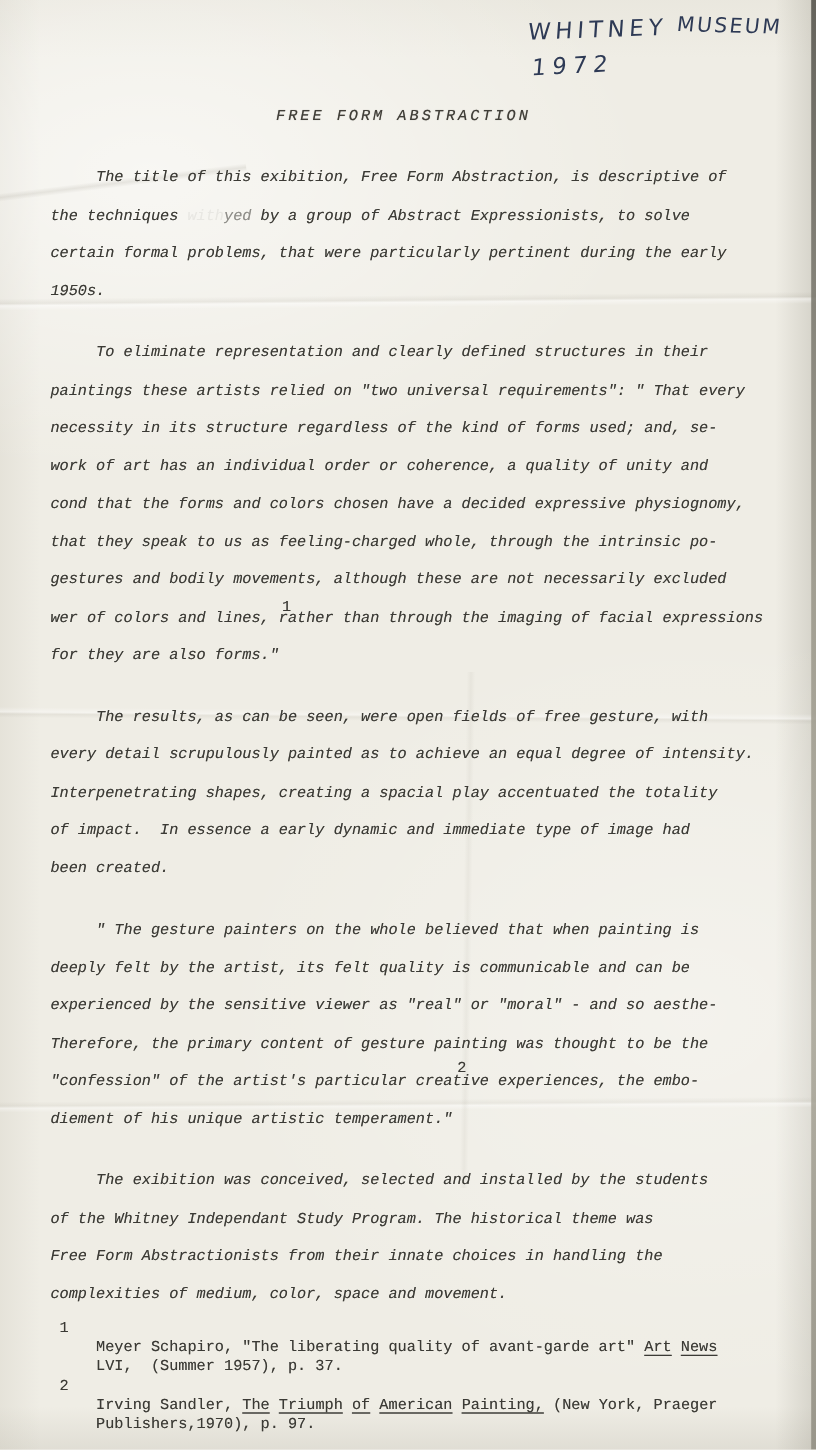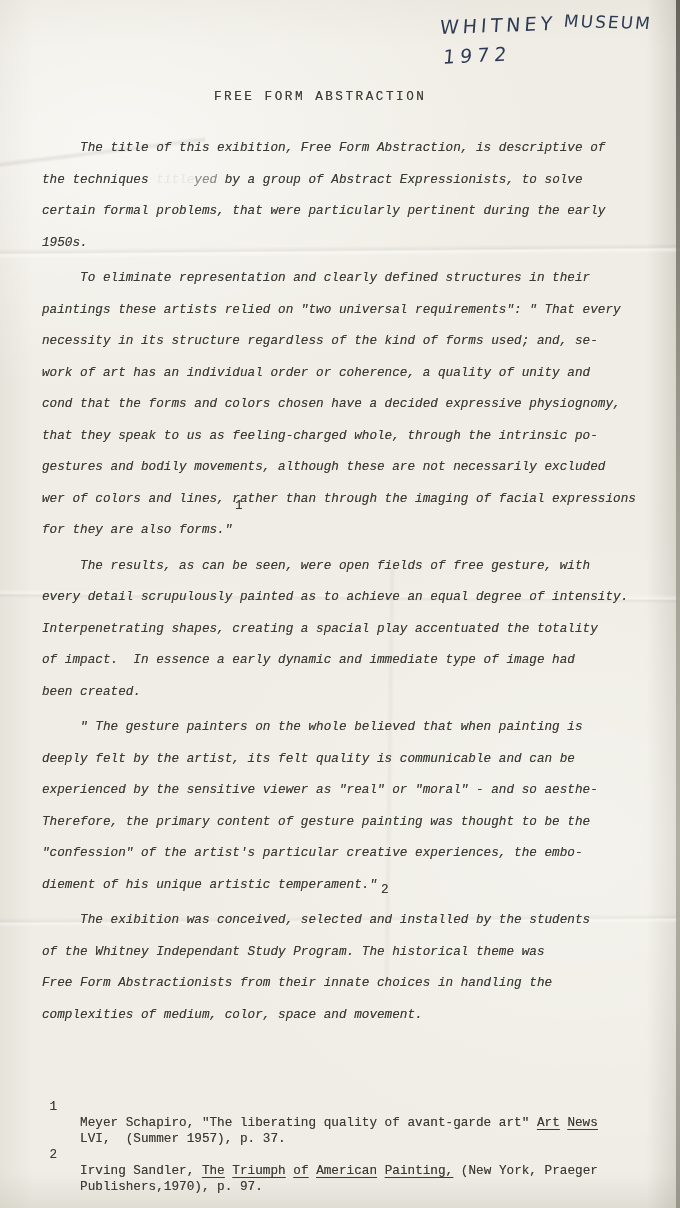--- a/index.html
+++ b/index.html
@@ -50,30 +50,31 @@
     position: absolute;
     font-family: "DejaVu Sans", sans-serif;
     color: #2e3a55;
     font-weight: 500;
   }
   .hw-whitney { left: 440px; top: 14px; font-size: 19px; letter-spacing: 4px; transform: rotate(-2deg) skewX(-6deg); }
   .hw-museum  { left: 564px; top: 12px; font-size: 17px; letter-spacing: 2px; transform: rotate(1.5deg) skewX(-5deg); }
   .hw-year    { left: 443px; top: 44px; font-size: 19px; letter-spacing: 5px; transform: rotate(-3deg) skewX(-8deg); }
 
   .title {
-    position: absolute; left: 214px; top: 89px; margin: 0;
+    position: absolute; left: 230px; top: 89px; margin: 0;
     font-size: 12.7px; font-weight: normal;
     letter-spacing: 2.5px;
     color: #403e38;
     text-shadow: 0 0 0.6px rgba(64,62,56,0.65);
+    font-style: italic;
   }
 
   .body-text { position: absolute; left: 42px; top: 132px; width: 622px; font-style: italic; }
   .tline { white-space: pre; line-height: 31.5px; text-shadow: 0 0 0.5px rgba(59,58,53,0.55); }
-  .para + .para { margin-top: 4px; }
+  .para + .para { margin-top: 20px; }
 
   .fade-hard { opacity: 0.07; }
   .fade-soft { opacity: 0.55; }
   .uline { text-decoration: underline; text-underline-offset: 3px; text-decoration-thickness: 1px; text-align: center; }
 
   .supmark {
     position: absolute; line-height: 1;
     text-shadow: 0 0 0.5px rgba(59,58,53,0.55);
   }
   .sup-1 { left: 235px; top: 500px; }
@@ -97,21 +98,21 @@
     <span class="hw hw-whitney">WHITNEY</span>
     <span class="hw hw-museum">MUSEUM</span>
     <span class="hw hw-year">1972</span>
   </div>
 
   <h1 class="title">FREE FORM ABSTRACTION</h1>
 
   <div class="body-text">
     <div class="para">
         <div class="tline"><span>     The title of this exibition, Free Form Abstraction, is descriptive of</span></div>
-        <div class="tline"><span>the techniques </span><span class="fade-hard">title</span><span class="fade-soft">yed</span><span> by a group of Abstract Expressionists, to solve</span></div>
+        <div class="tline"><span>the techniques </span><span class="fade-hard">with</span><span class="fade-soft">yed</span><span> by a group of Abstract Expressionists, to solve</span></div>
         <div class="tline"><span>certain formal problems, that were particularly pertinent during the early</span></div>
         <div class="tline"><span>1950s.</span></div>
       </div>
     <div class="para">
         <div class="tline"><span>     To eliminate representation and clearly defined structures in their</span></div>
         <div class="tline"><span>paintings these artists relied on "two universal requirements": " That every</span></div>
         <div class="tline"><span>necessity in its structure regardless of the kind of forms used; and, se-</span></div>
         <div class="tline"><span>work of art has an individual order or coherence, a quality of unity and</span></div>
         <div class="tline"><span>cond that the forms and colors chosen have a decided expressive physiognomy,</span></div>
         <div class="tline"><span>that they speak to us as feeling-charged whole, through the intrinsic po-</span></div>

